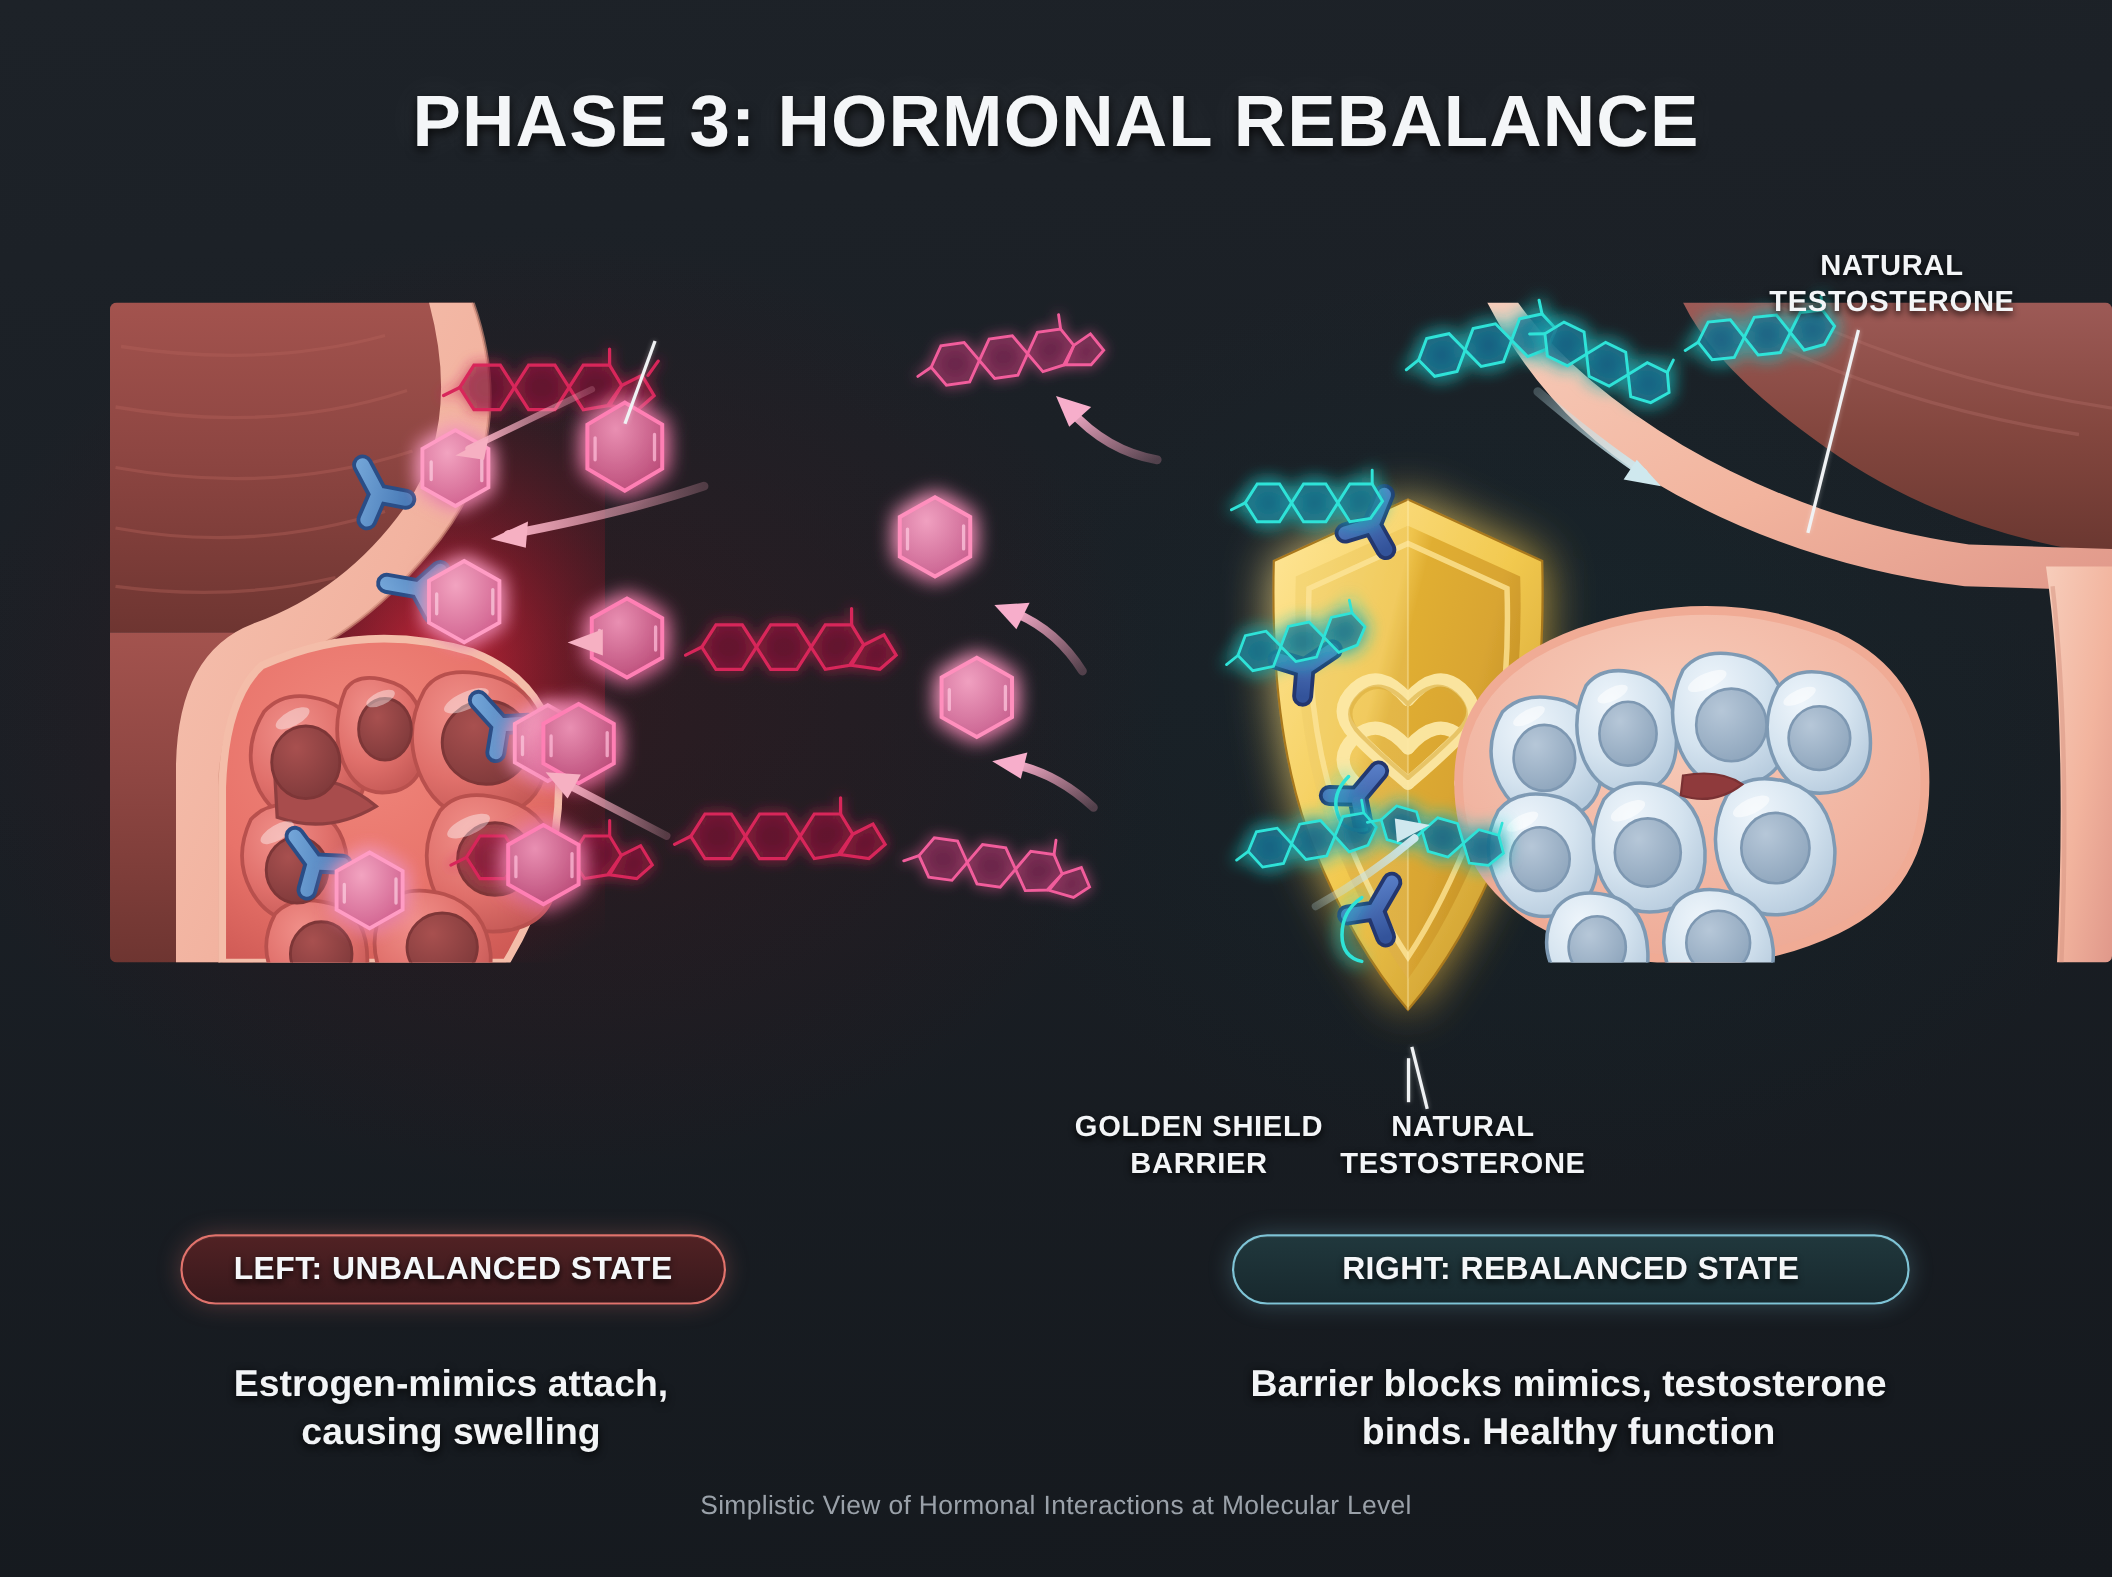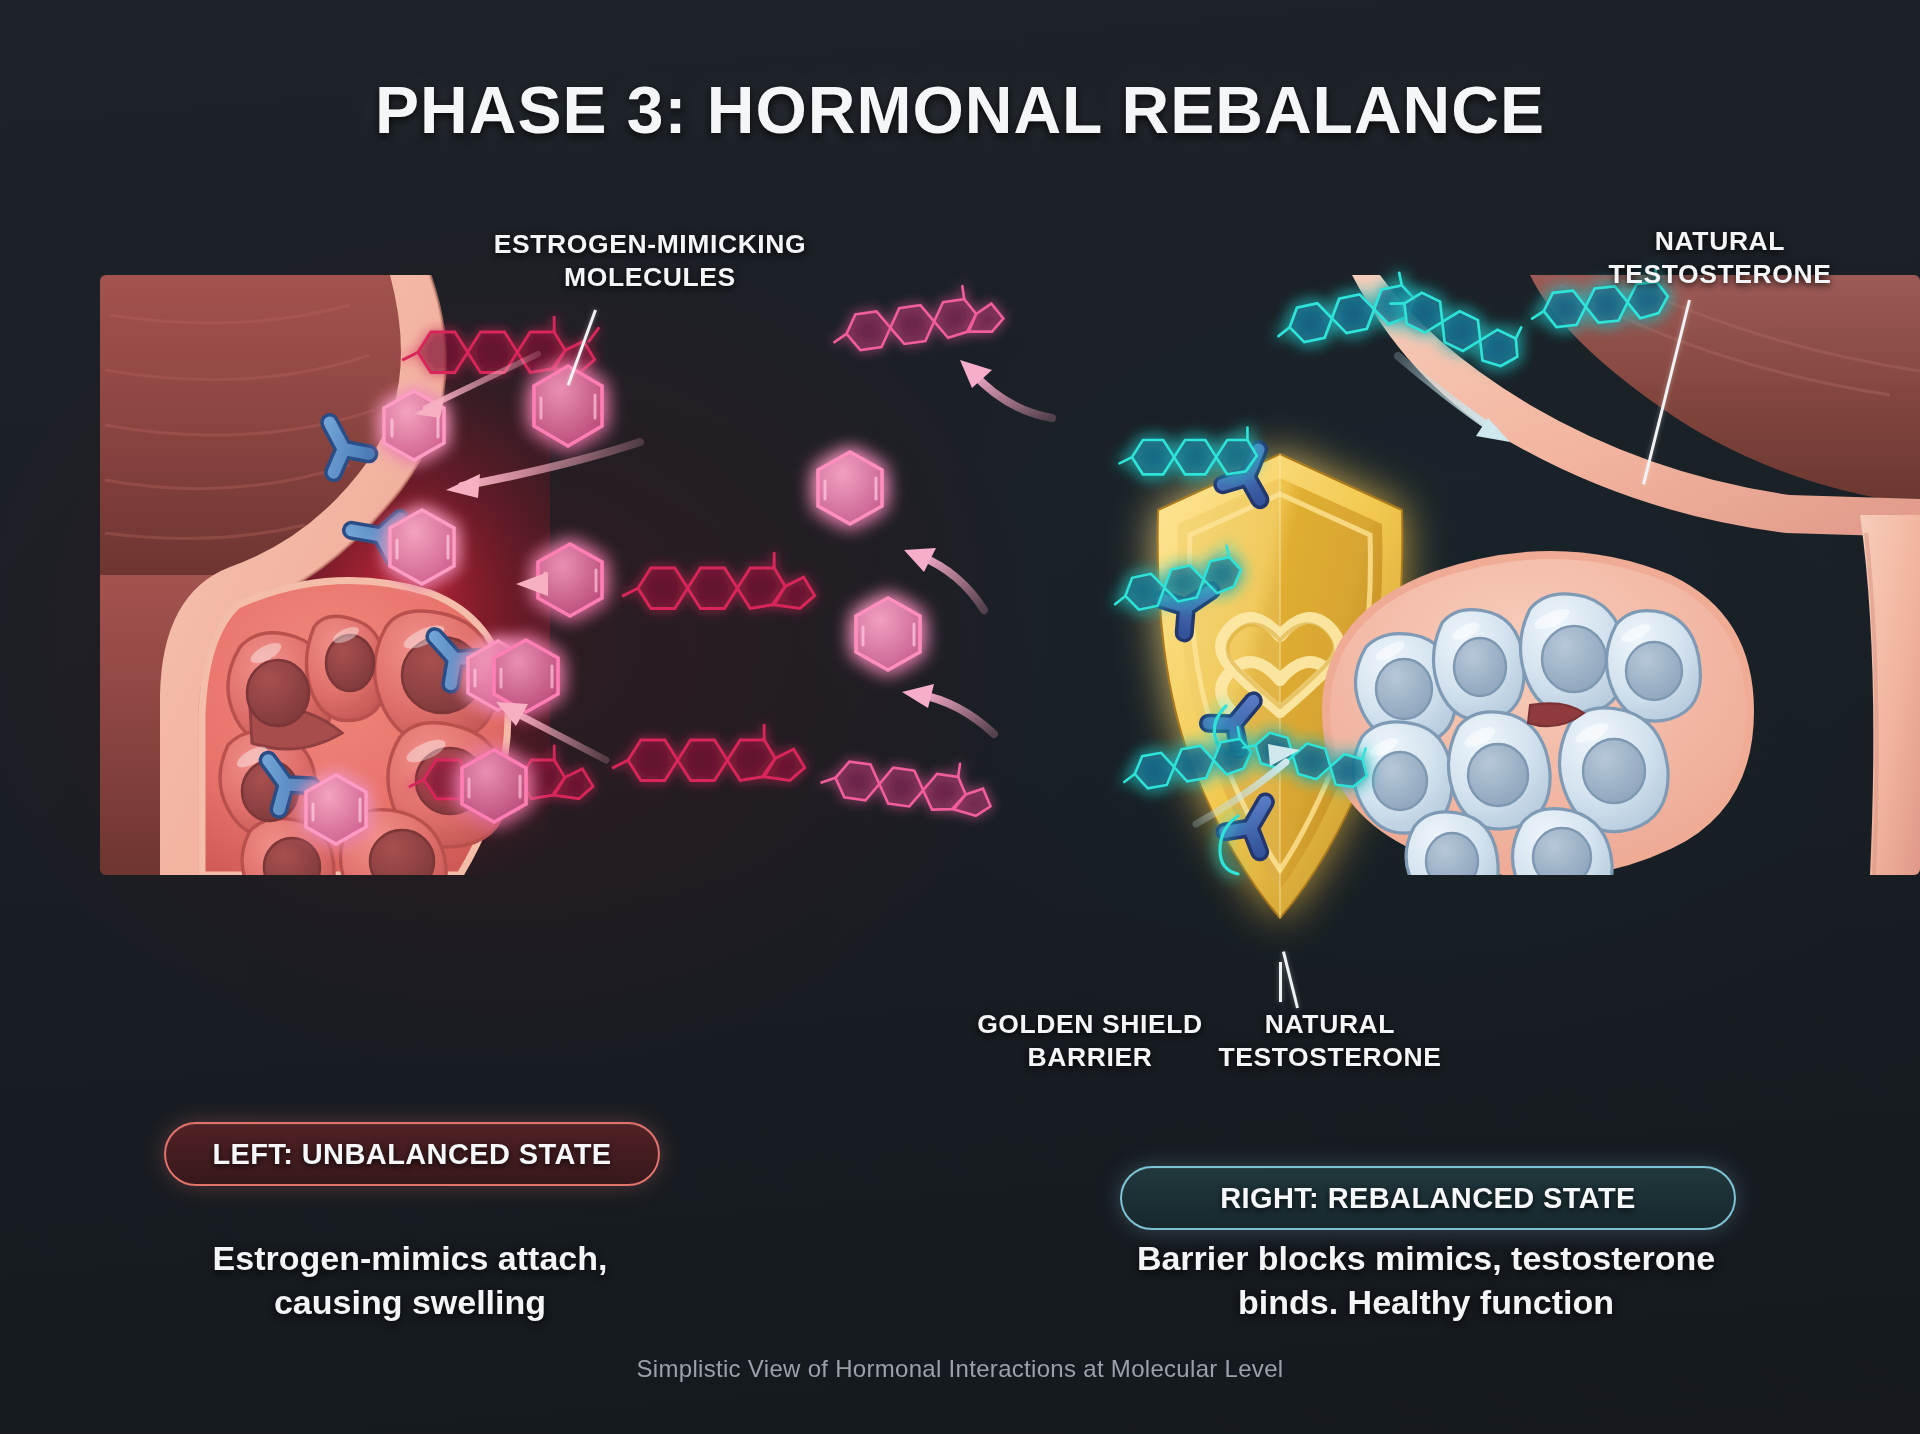--- a/index.html
+++ b/index.html
@@ -46,21 +46,20 @@
     left:164px;top:1122px;width:492px;
     background:linear-gradient(180deg,rgba(86,34,36,.92),rgba(58,24,27,.92));
     border:2px solid #e2736c;
     box-shadow:0 0 22px rgba(226,115,108,.30), inset 0 1px 0 rgba(255,255,255,.06);
   }
   #pill-right{
     left:1120px;top:1122px;width:612px;
     background:linear-gradient(180deg,rgba(33,58,63,.92),rgba(24,42,47,.92));
     border:2px solid #7fc4d6;
     box-shadow:0 0 22px rgba(127,196,214,.28), inset 0 1px 0 rgba(255,255,255,.06);
-    margin-top:44px;
   }
   
   .caption{
     position:absolute;text-align:center;color:#f2f4f6;
     font-size:34px;font-weight:700;line-height:1.30;
     text-shadow:0 2px 8px rgba(0,0,0,.9);
     white-space:pre-line;
   }
   
   #footer{
@@ -324,22 +323,20 @@
           <polygon points="116,294 148,282 148,306" fill="#f6b0c2"></polygon>
         </g>
         <g>
           <path d="M206,470 L110,420" stroke="url(#arrPink)" stroke-width="7"></path>
           <polygon points="96,412 128,414 116,436" fill="#f6b0c2"></polygon>
         </g>
       </g>
     </svg>
   </div>
 
-  <div class="callout" style="left:420px;top:228px;width:460px;">ESTROGEN-MIMICKING
-MOLECULES</div>
   <div class="leader" style="left:594px;top:310px;width:3px;height:80px;transform:rotate(20deg);transform-origin:top center;"></div>
 
   <div class="panel" style="left:1130px;top:440px;width:300px;height:520px;">
     <svg width="300" height="520" viewBox="0 0 300 520">
       <defs>
         <linearGradient id="goldFace" x1="0" y1="0" x2="1" y2="0.5">
           <stop offset="0%" stop-color="#f5d46e"></stop>
           <stop offset="42%" stop-color="#efc44d"></stop>
           <stop offset="50%" stop-color="#e0ae32"></stop>
           <stop offset="78%" stop-color="#d9a531"></stop>

